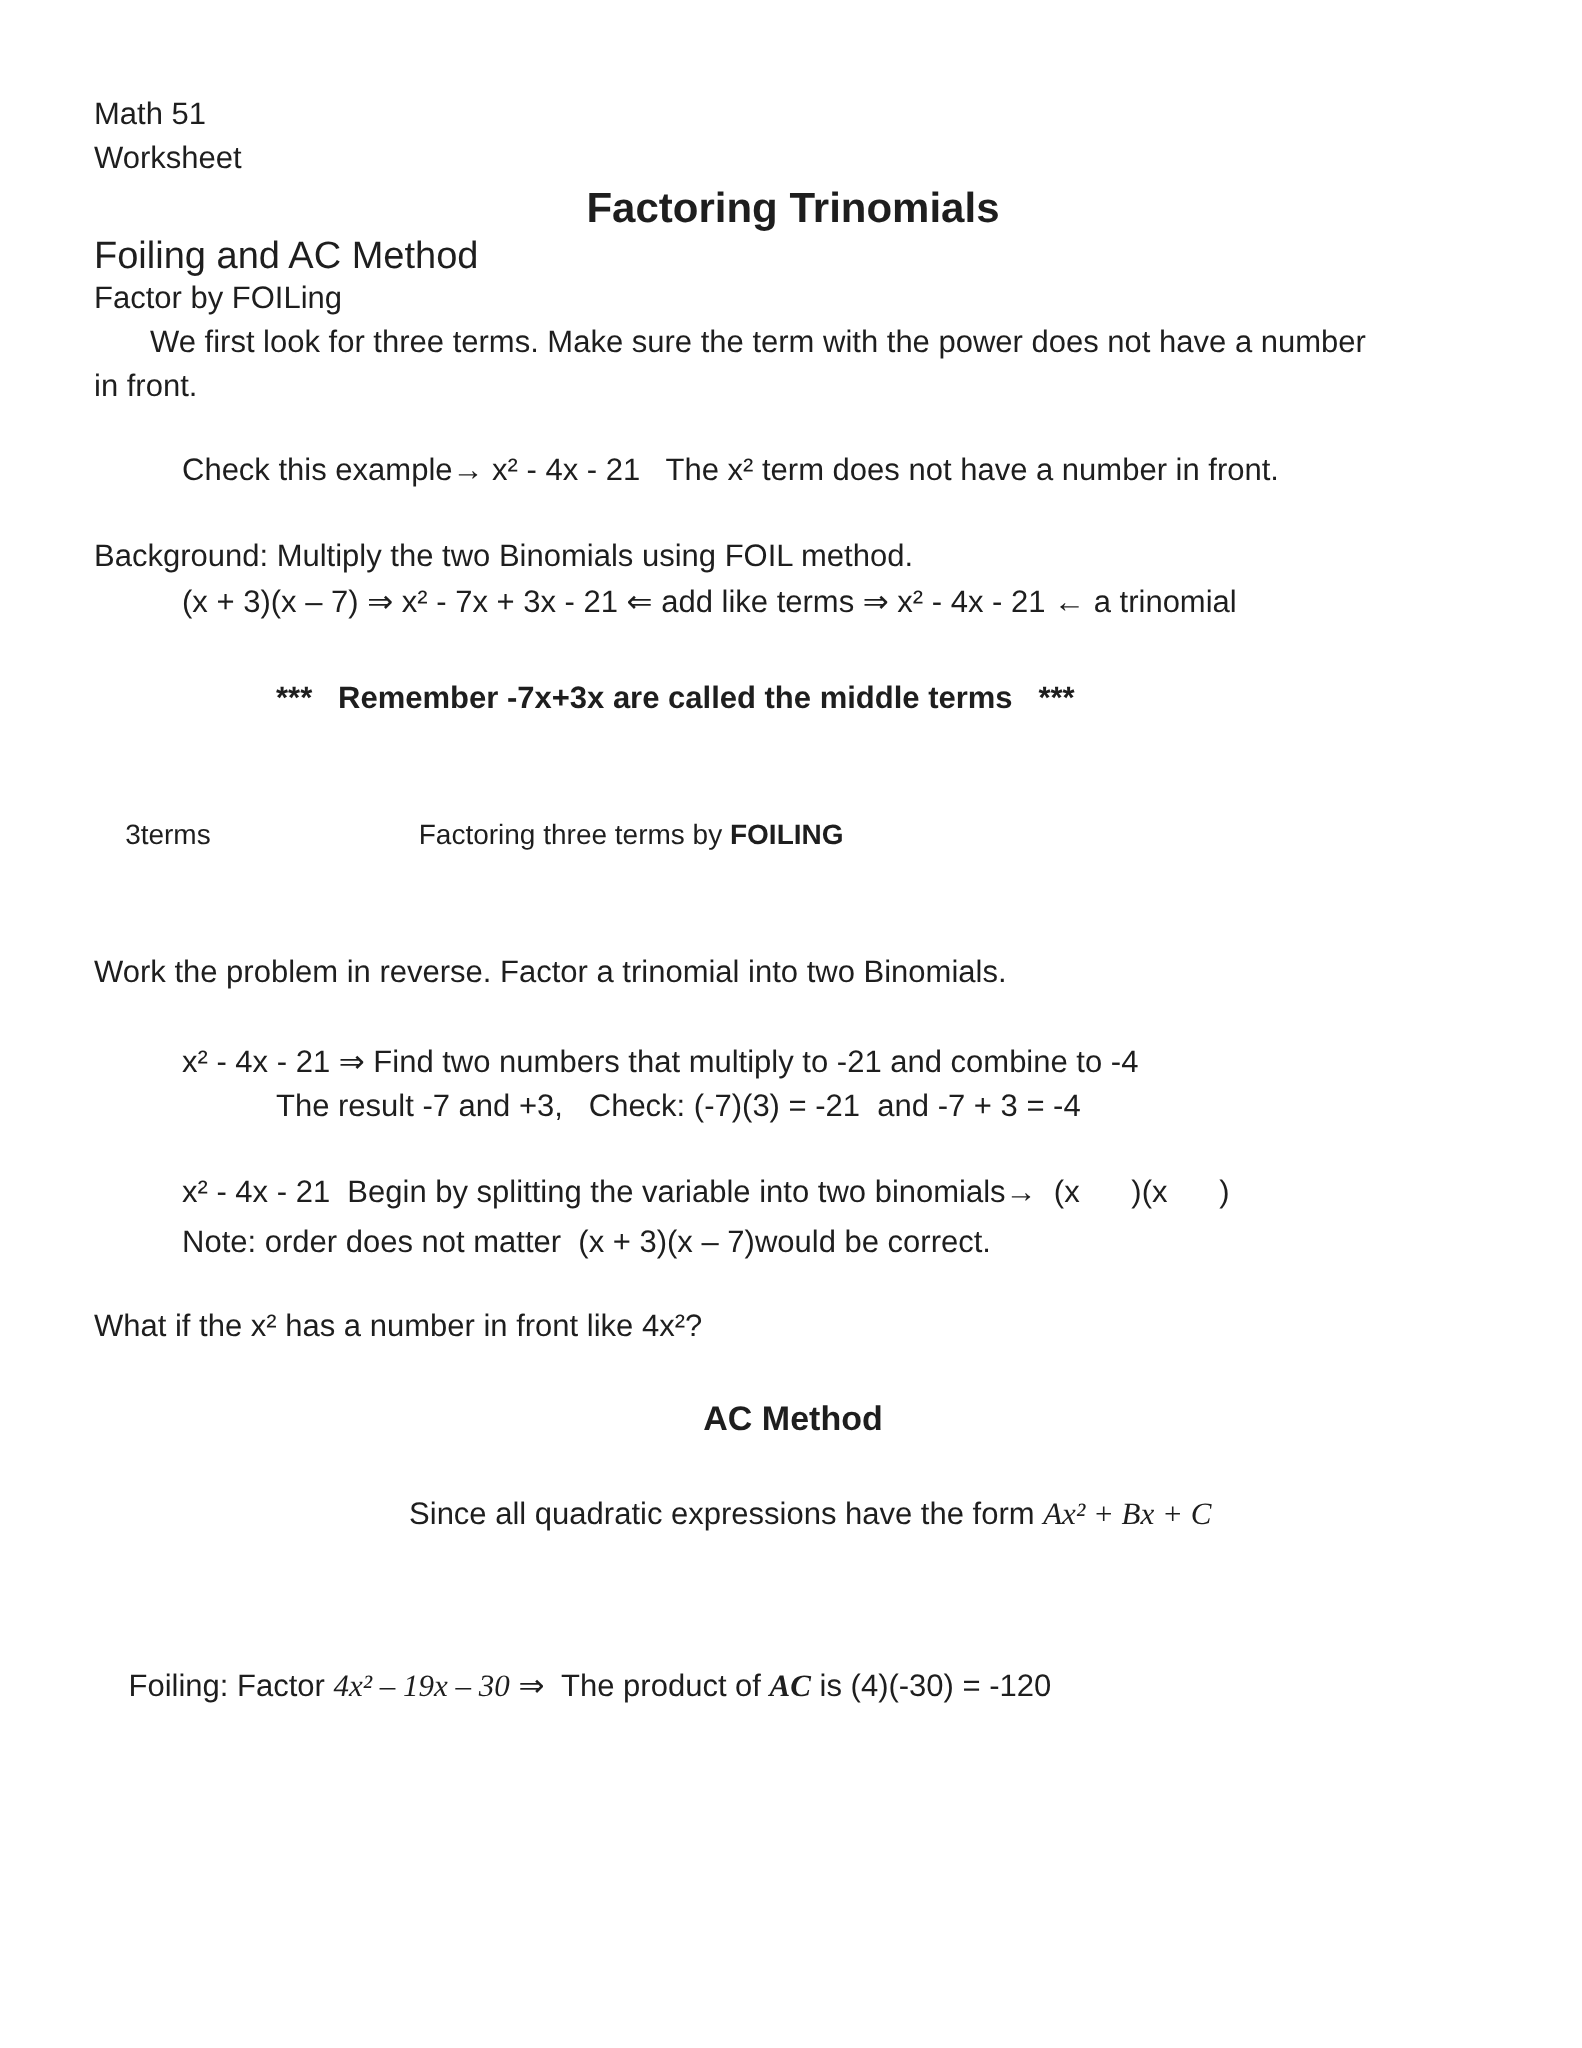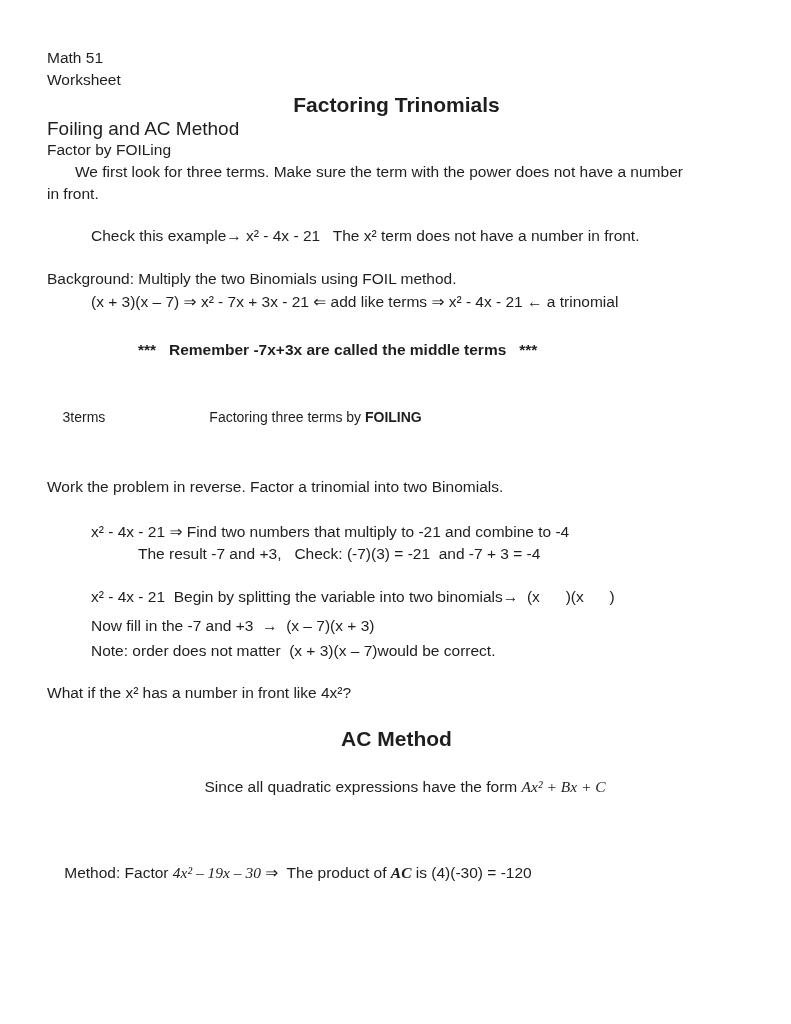--- a/index.html
+++ b/index.html
@@ -36,21 +36,21 @@
     font-weight: 700;
     line-height: 26px;
     text-align: center;
   }
   .subtitle {
     font-size: 19px;
     line-height: 17px;
     text-align: left;
   }
   .h2 {
-    font-size: 21px;
+    font-size: 17px;
     font-weight: 700;
     line-height: 26px;
     text-align: center;
   }
   .h3line {
     font-size: 14px;
     line-height: 24px;
   }
   .threeterms-gap { margin-left: 104px; }
   .math {
@@ -101,33 +101,32 @@
     <span>3terms</span><span class="threeterms-gap">Factoring three terms by </span><span class="bold">FOILING</span>
   </div>
 
   <div class="line mt23">Work the problem in reverse. Factor a trinomial into two Binomials.</div>
 
   <div class="line ind1 mt23">x² - 4x - 21 ⇒ Find two numbers that multiply to -21 and combine to -4</div>
 
   <div class="line ind2 mt24">The result -7 and +3,   Check: (-7)(3) = -21  and -7 + 3 = -4</div>
 
   <div class="line ind1 mt21">x² - 4x - 21  Begin by splitting the variable into two binomials→  (x      )(x      )</div>
-  <div class="line ind1 mt7">Now fill in the -7 and +3  →  (x – 7)(x + 3)</div>
   <div class="line ind1 mt3">Note: order does not matter  (x + 3)(x – 7)would be correct.</div>
 
   <div class="line mt20">What if the x² has a number in front like 4x²?</div>
 
   <div class="h2 mt22">AC Method</div>
 
   <div class="line center mt2">
     <span>Since all quadratic expressions have the form </span><span class="math">Ax² + Bx + C</span>
   </div>
 
 
   <div class="line mt20">
-    <span>Method: Factor </span><span class="math">4x² – 19x – 30</span><span> ⇒  The product of </span><span class="ac">AC</span><span> is (4)(-30) = -120</span>
+    <span>Foiling: Factor </span><span class="math">4x² – 19x – 30</span><span> ⇒  The product of </span><span class="ac">AC</span><span> is (4)(-30) = -120</span>
   </div>
 
   <div class="line ind2 mt5">
     
   </div>
 
 </div>
 
 </body></html>

